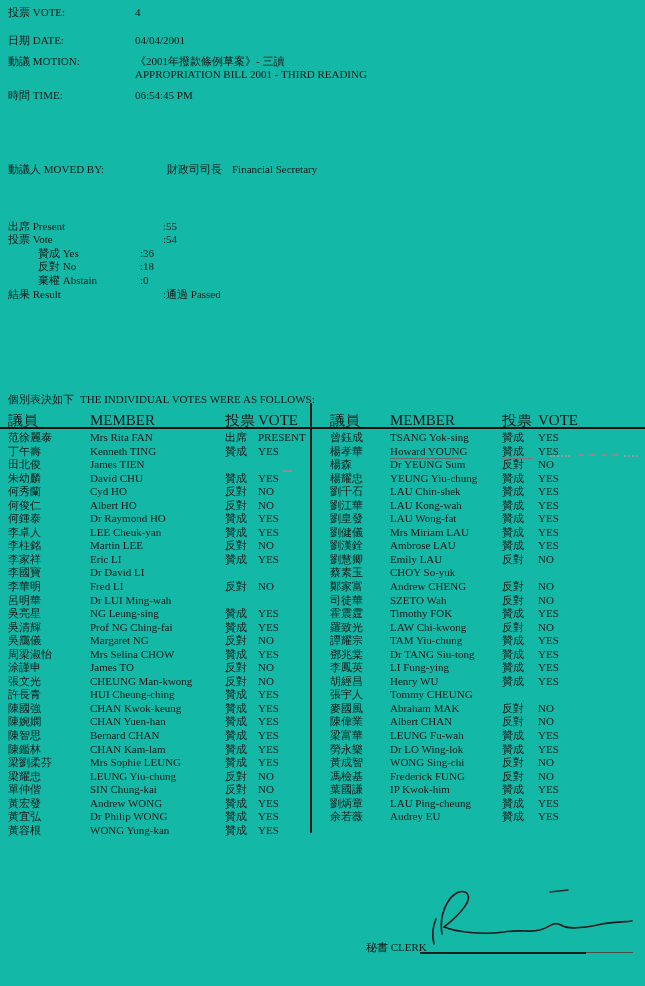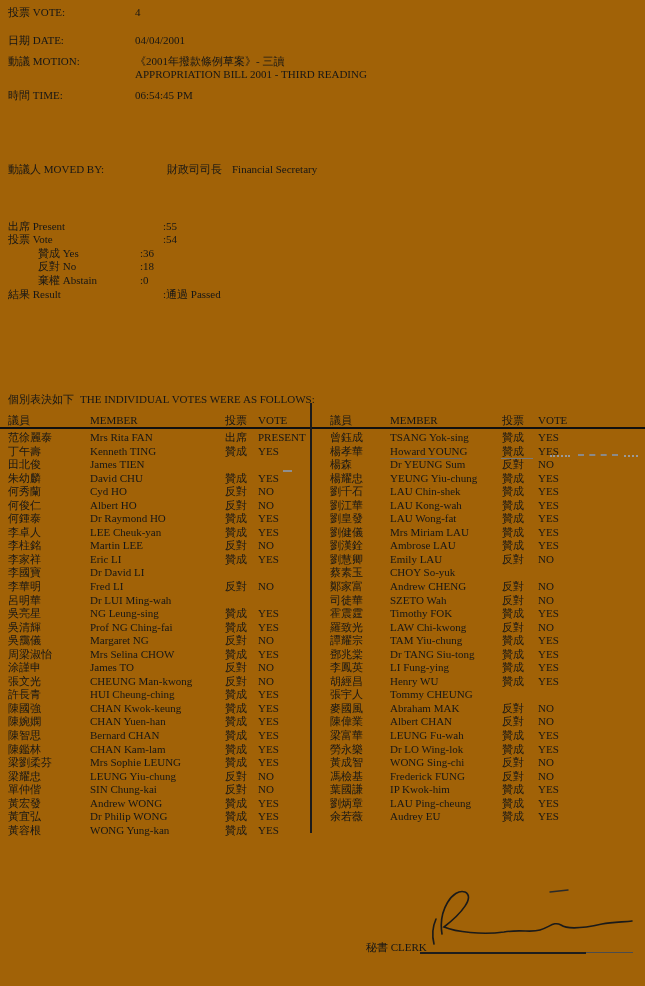--- a/index.html
+++ b/index.html
@@ -3,21 +3,21 @@
 <meta charset="utf-8">
 <style>
   html,body{margin:0;padding:0;}
   body{
     width:645px;height:986px;
     background:#e9e9e9;
     font-family:"Liberation Serif","DejaVu Serif",serif;
   }
   .doc{
     position:relative;width:645px;height:986px;
-    background:#a16207;color:#161616;
+    background:#14b8a6;color:#161616;
     font-size:11px;line-height:13px;
     overflow:hidden;
   }
   .abs{position:absolute;white-space:nowrap;}
   .lbl{display:inline-block;vertical-align:top;}
   .w127{width:127px;}
   .w155{width:155px;}
   .w102{width:102px;}
   
   .row-vote{left:8px;top:6px;}
@@ -31,21 +31,21 @@
   
   .row-present{left:8px;top:220px;}
   .row-votes{left:8px;top:233px;}
   .row-yes{left:38px;top:247px;}
   .row-no{left:38px;top:260px;}
   .row-abstain{left:38px;top:274px;}
   .row-result{left:8px;top:288px;}
   
   .row-caption{left:8px;top:393px;}
   .caption-cn{display:inline-block;width:72px;}
-  .thead{position:absolute;top:414px;font-size:11px;}
+  .thead{position:absolute;top:414px;font-size:15px;}
   .thead.left{left:8px;width:300px;}
   .thead.right{left:330px;width:313px;}
   .hline{position:absolute;left:0;top:427px;width:645px;height:2px;background:#101010;}
   .vline{position:absolute;left:310px;top:403px;width:2px;height:430px;background:#1b1b1b;}
   .rows{position:absolute;top:431px;}
   .rows.left{left:8px;width:300px;}
   .rows.right{left:330px;width:313px;}
   .trow{height:13.55px;line-height:13.55px;white-space:nowrap;}
   .tcell{display:inline-block;vertical-align:top;overflow:hidden;}
   .thead.left .cell-name-cn,.rows.left .cell-name-cn{width:82px;}

